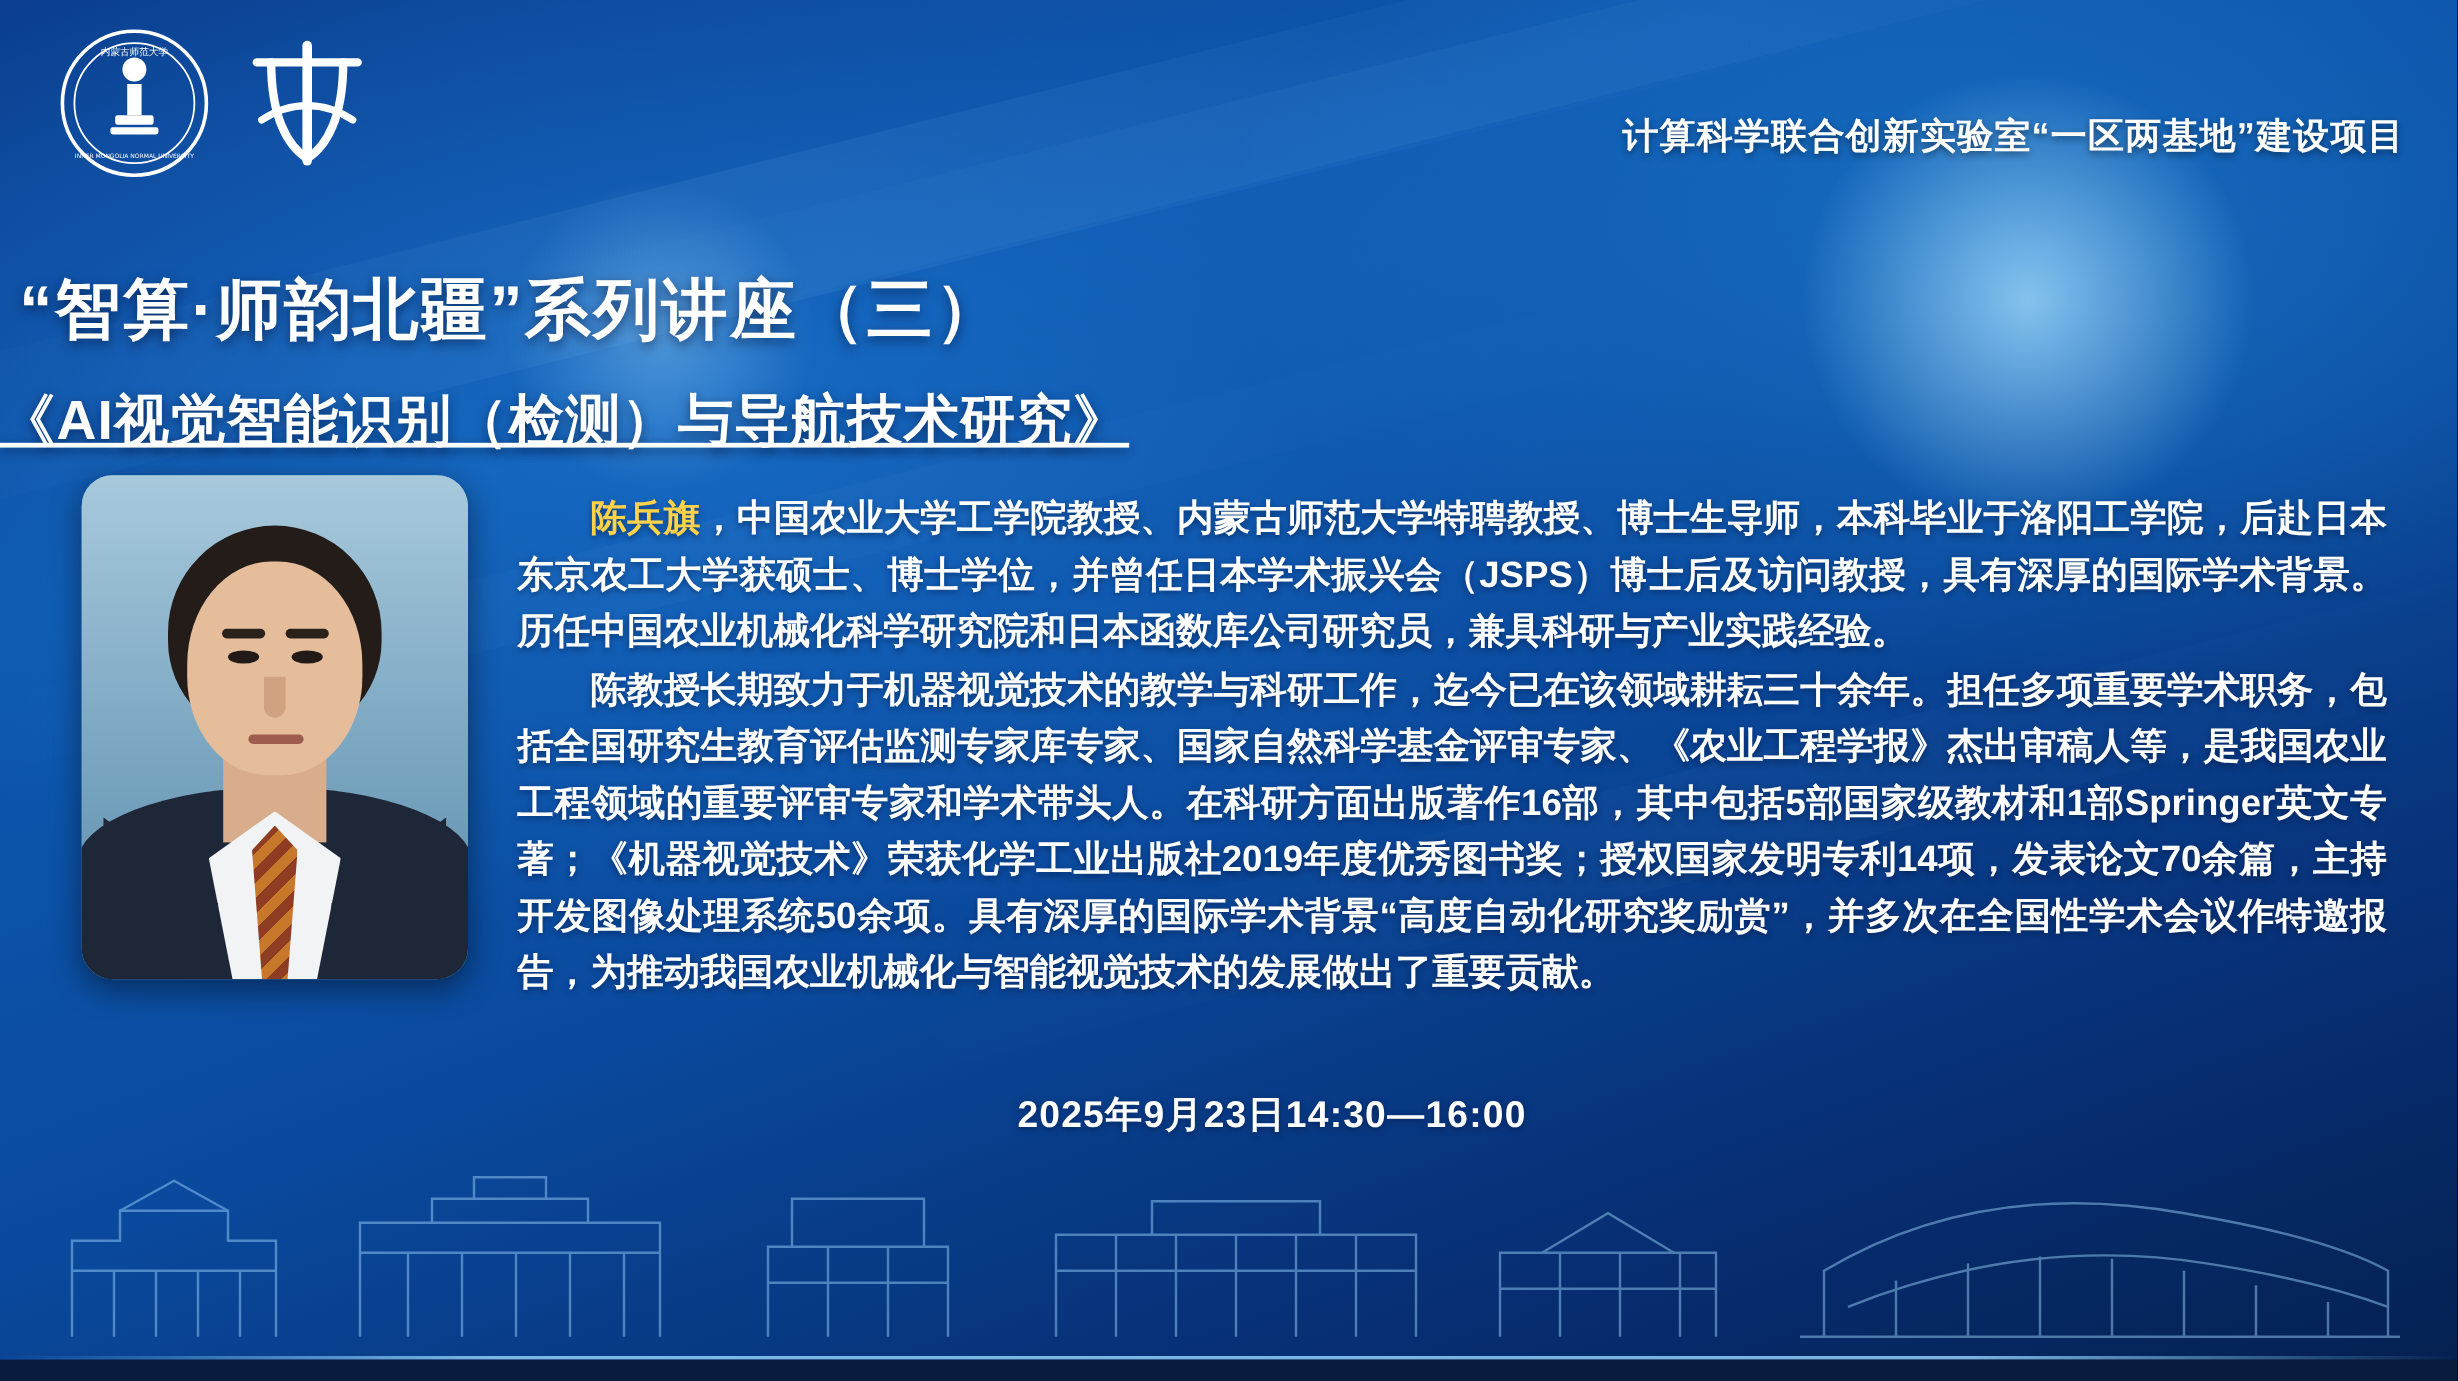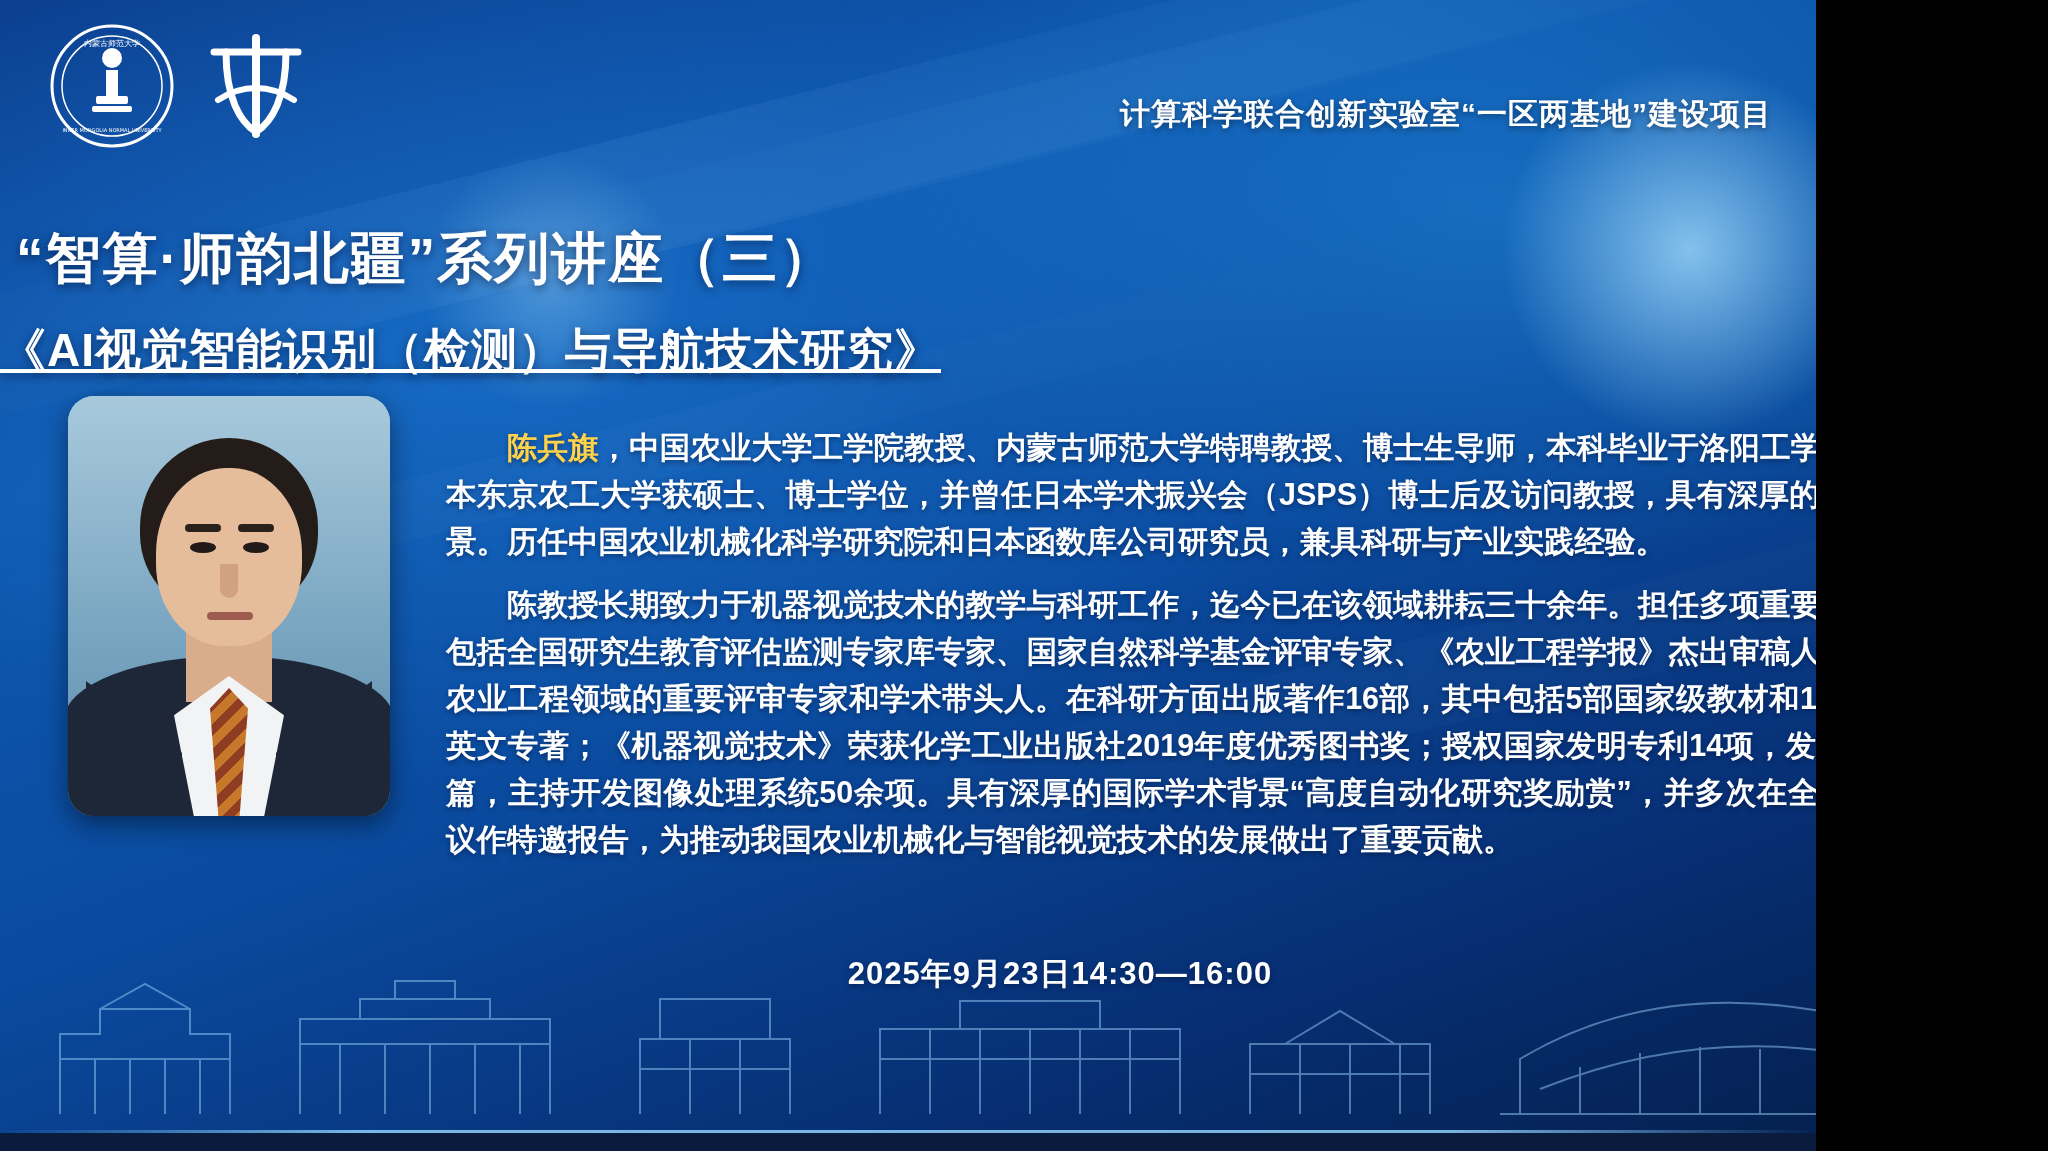--- a/index.html
+++ b/index.html
@@ -9,21 +9,21 @@
   }
   body {
     width: 2048px;
     height: 1151px;
     overflow: hidden;
     font-family: "Liberation Sans", sans-serif;
   }
 
   .poster {
     position: relative;
-    width: 1816px;
+    width: 2048px;
     height: 1151px;
     background:
       radial-gradient(ellipse 1400px 700px at 28% 30%, rgba(30,120,210,0.55) 0%, rgba(12,60,140,0.0) 62%),
       radial-gradient(ellipse 1100px 600px at 82% 18%, rgba(40,150,230,0.40) 0%, rgba(12,60,140,0.0) 60%),
       linear-gradient(160deg, #0b3e8e 0%, #0d58b0 28%, #0a4a9e 55%, #072f74 80%, #04204f 100%);
     overflow: hidden;
   }
 
   
   .streak {
@@ -220,32 +220,32 @@
     left: 430px;
     top: 408px;
     width: 1560px;
     color: #ffffff;
     font-size: 30.5px;
     line-height: 47px;
     font-weight: bold;
     text-align: justify;
     text-shadow: 0 2px 5px rgba(0,16,50,.5);
   }
-  .body-text p { margin: 16px; }
+  .body-text p { margin: 1px; }
   .body-text p + p { margin-top: 2px; }
   .indent { text-indent: 2em; }
   .speaker-name {
     color: #ffd24a;
     font-weight: bold;
   }
 
   .datetime {
     position: absolute;
     left: 430px;
-    top: 953px;
+    top: 908px;
     width: 1260px;
     text-align: center;
     color: #ffffff;
     font-size: 31px;
     font-weight: bold;
     letter-spacing: 1px;
     text-shadow: 0 2px 5px rgba(0,16,50,.5);
   }
 
   

